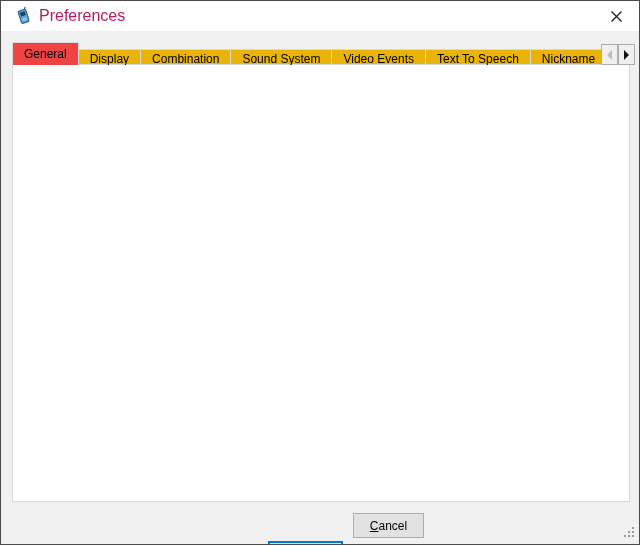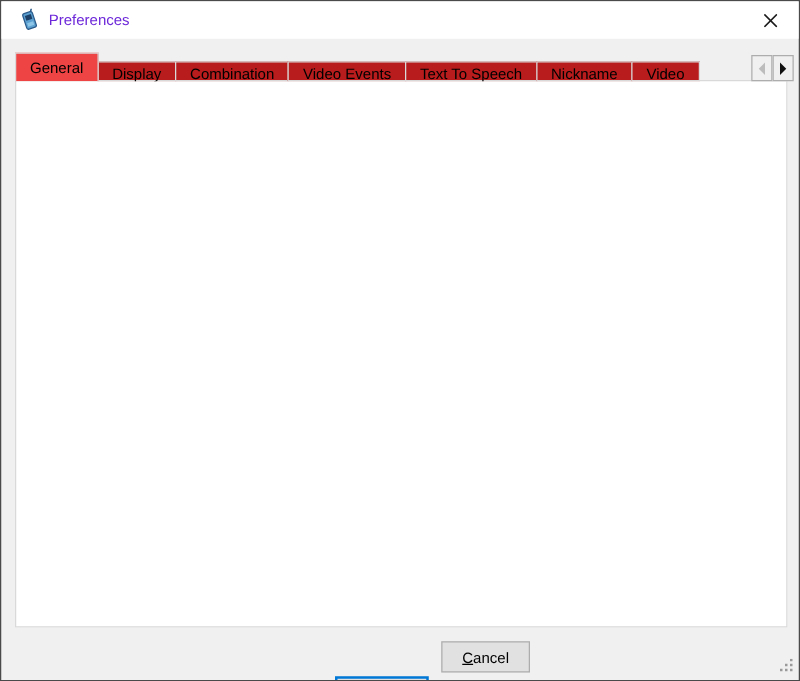--- a/index.html
+++ b/index.html
@@ -3,29 +3,29 @@
 <meta charset="utf-8">
 <style>
   * { margin:0; padding:0; box-sizing:border-box; font-family:"Liberation Sans", sans-serif; }
   html,body { width:640px; height:545px; background:#f0f0f0; }
   .window { position:relative; width:640px; height:545px; background:#f0f0f0;
             border:1px solid #4a4a4a; overflow:hidden; font-size:12px; color:#000; }
 
   
   .titlebar { position:absolute; left:0; top:0; right:0; height:30px; background:#ffffff; }
   .app-icon { position:absolute; left:13px; top:6px; width:18px; height:18px; }
-  .title-text { position:absolute; left:38px; top:0; line-height:30px; font-size:12px; color:#6d28d9; }
+  .title-text { position:absolute; left:38px; top:0; line-height:30px; font-size:16px; color:#be185d; }
   .close-btn { position:absolute; right:0; top:0; width:45px; height:30px;
                display:flex; align-items:center; justify-content:center; }
   .close-btn svg { display:block; }
 
   
   .tabbar { position:absolute; left:11px; top:41px; width:622px; height:23px;
             display:flex; align-items:flex-end; white-space:nowrap; overflow:hidden; z-index:2; }
-  .tab { height:16px; padding:0 11px; background:#b91c1c; border:1px solid #d9d9d9;
+  .tab { height:16px; padding:0 11px; background:#eab308; border:1px solid #d9d9d9;
          border-bottom:1px solid #d9d9d9; margin-right:-1px; line-height:19px;
          font-size:12px; color:#000; }
   .tab.selected { height:23px; background:#ef4444; border-bottom:none; line-height:22px;
                   position:relative; z-index:3; }
   .tab-scroll { position:absolute; top:43px; width:17px; height:21px; background:#f0f0f0;
                 border:1px solid #adadad; display:flex; align-items:center; justify-content:center; z-index:4; }
   .tab-scroll.left  { left:600px; }
   .tab-scroll.right { left:617px; }
   .arrow-left-dis { width:0; height:0; border-top:5px solid transparent; border-bottom:5px solid transparent; border-right:5px solid #bcbcbc; }
   .arrow-right    { width:0; height:0; border-top:5px solid transparent; border-bottom:5px solid transparent; border-left:5px solid #111; }
@@ -100,20 +100,21 @@
         <line x1="0.5" y1="0.5" x2="10.5" y2="10.5" stroke="#1a1a1a" stroke-width="1.2"></line>
         <line x1="10.5" y1="0.5" x2="0.5" y2="10.5" stroke="#1a1a1a" stroke-width="1.2"></line>
       </svg>
     </div>
   </div>
 
   <div class="tabbar">
     <div class="tab selected">General</div>
     <div class="tab">Display</div>
     <div class="tab">Combination</div>
+    <div class="tab">Sound System</div>
     <div class="tab">Video Events</div>
     <div class="tab">Text To Speech</div>
     <div class="tab">Nickname</div>
     <div class="tab">Video</div>
   </div>
   <div class="tab-scroll left">
     <span class="arrow-left-dis"></span>
   </div>
   <div class="tab-scroll right">
     <span class="arrow-right"></span>

